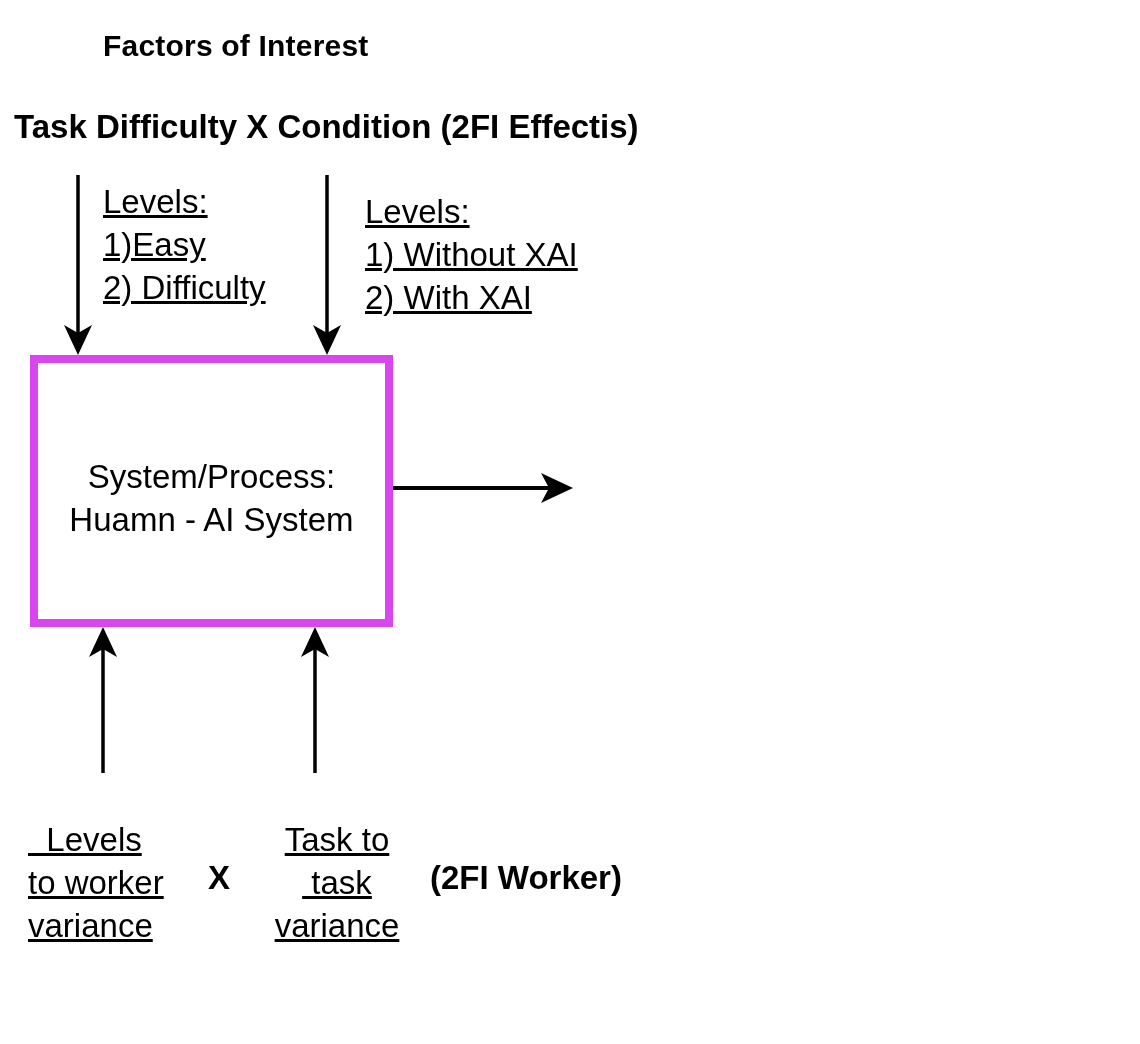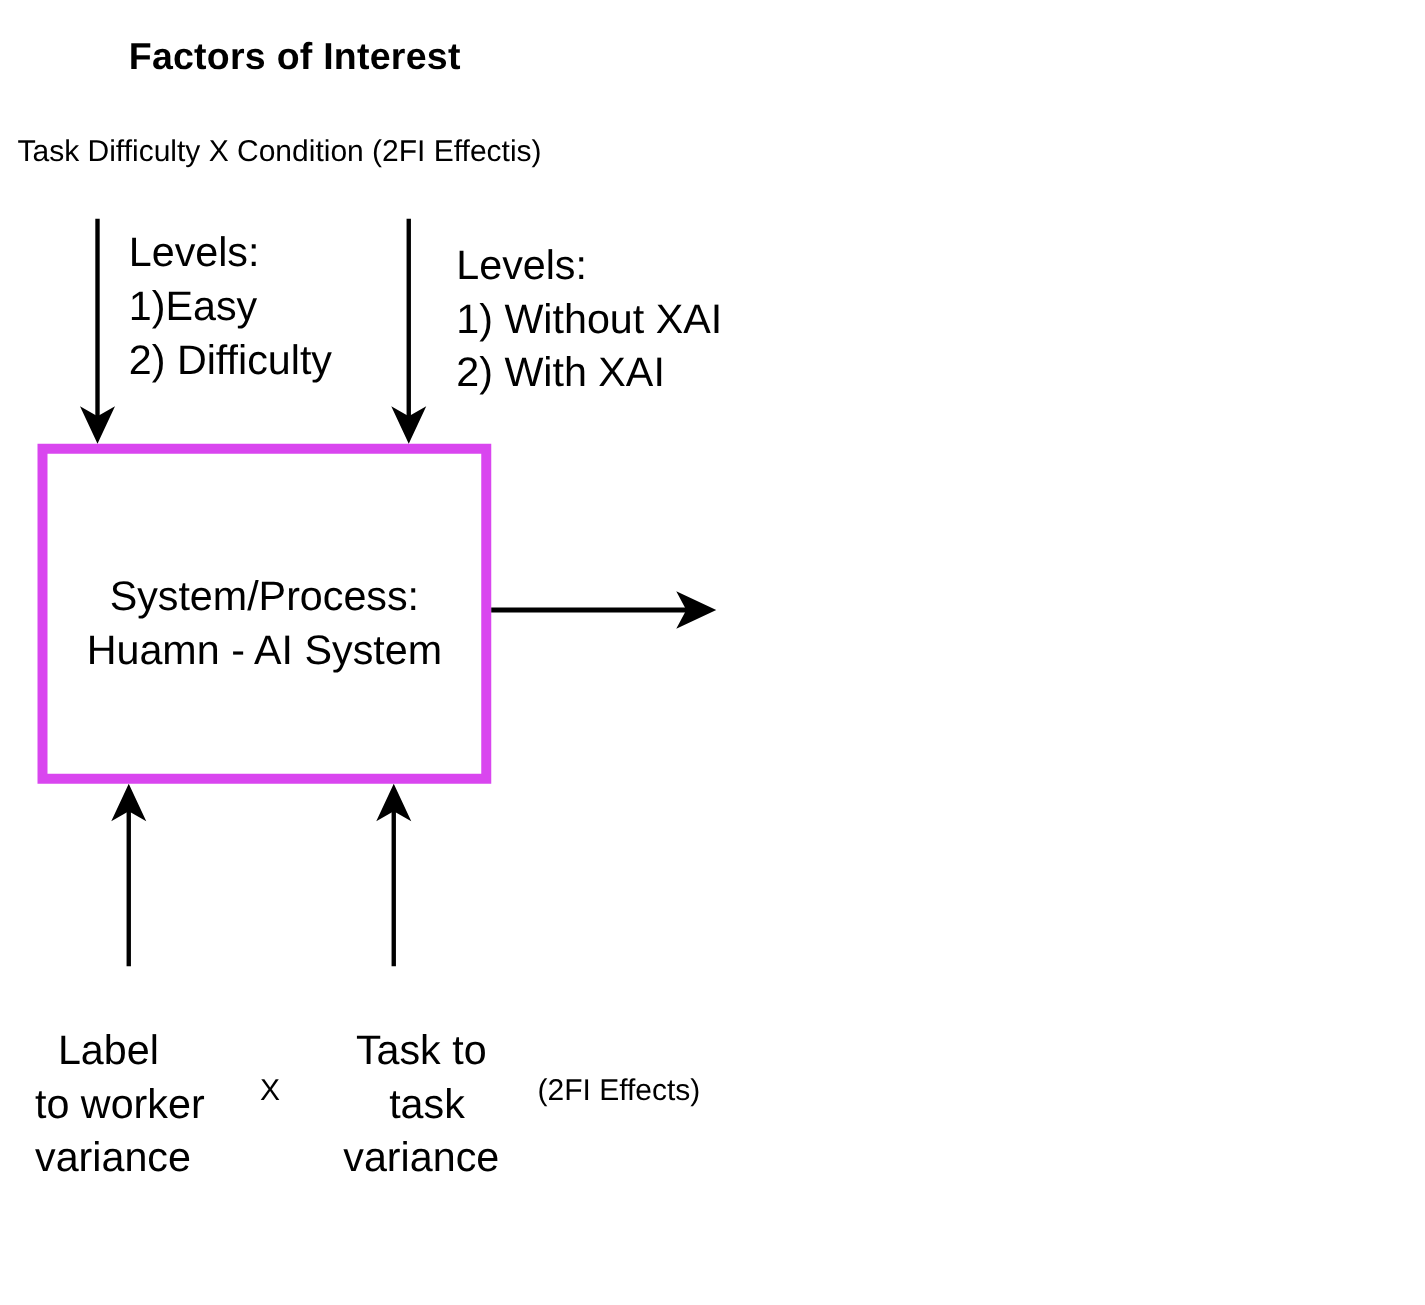--- a/index.html
+++ b/index.html
@@ -16,34 +16,35 @@
     color: #000000;
     overflow: hidden;
   }
   .txt {
     position: absolute;
     white-space: pre;
     line-height: 1.0;
     color: #000;
   }
   .body-text {
-    font-size: 24px;
-    font-weight: 400;
+    font-size: 33px;
+    font-weight: 700;
   }
   .title-text {
     font-size: 30px;
     font-weight: 700;
     letter-spacing: 0.2px;
   }
   .multiline {
     position: absolute;
     white-space: pre;
     line-height: 43px;
     font-size: 33px;
     font-weight: 400;
+    text-decoration: underline;
   }
   .multiline.centered { text-align: center; }
 
   #process-box {
     position: absolute;
     left: 30px;
     top: 355px;
     width: 363px;
     height: 272px;
     border: 8px solid #d946ef;
@@ -85,31 +86,31 @@
   <div class="multiline" style="left:365px; top:190px;">Levels:
 1) Without XAI
 2) With XAI</div>
 
   <div id="process-box">
     <div id="box-label">System/Process:
 Huamn - AI System</div>
   </div>
 
 
-  <div class="multiline" style="left:28px; top:818px;">  Label
+  <div class="multiline" style="left:28px; top:818px;">  Levels
 to worker
 variance</div>
 
   <div class="txt body-text" style="left:208px; top:861px;">X</div>
 
   <div class="multiline centered" style="left:266px; top:818px; width:142px;">Task to
  task
 variance</div>
 
-  <div class="txt body-text" style="left:430px; top:861px;">(2FI Effects)</div>
+  <div class="txt body-text" style="left:430px; top:861px;">(2FI Worker)</div>
 
 
   <svg class="arrows" viewBox="0 0 1140 1044">
     <defs>
       <marker id="arrowhead-down" markerWidth="10" markerHeight="10" refX="2.2" refY="5" orient="auto" markerUnits="strokeWidth">
         <path d="M0,0.6 L5.2,5 L0,9.4 L1.4,5 Z" fill="#000000"></path>
       </marker>
     </defs>
 
     <g>

